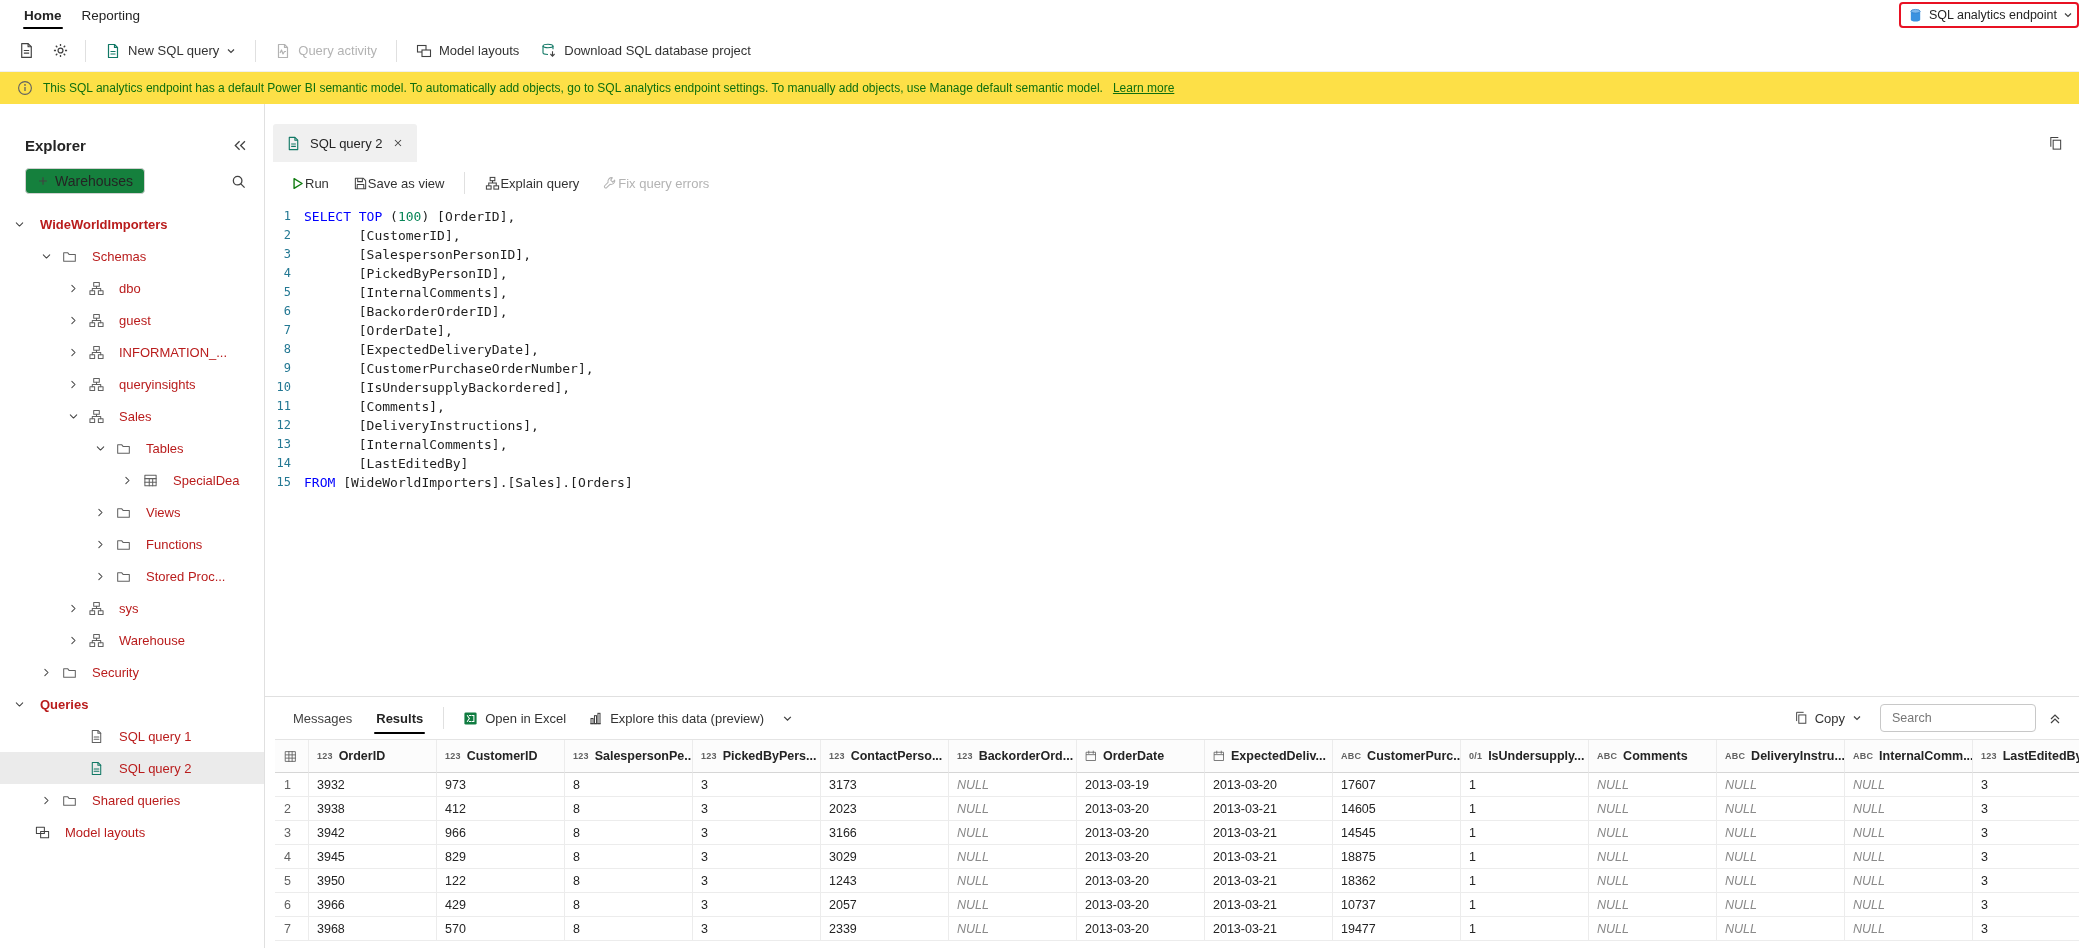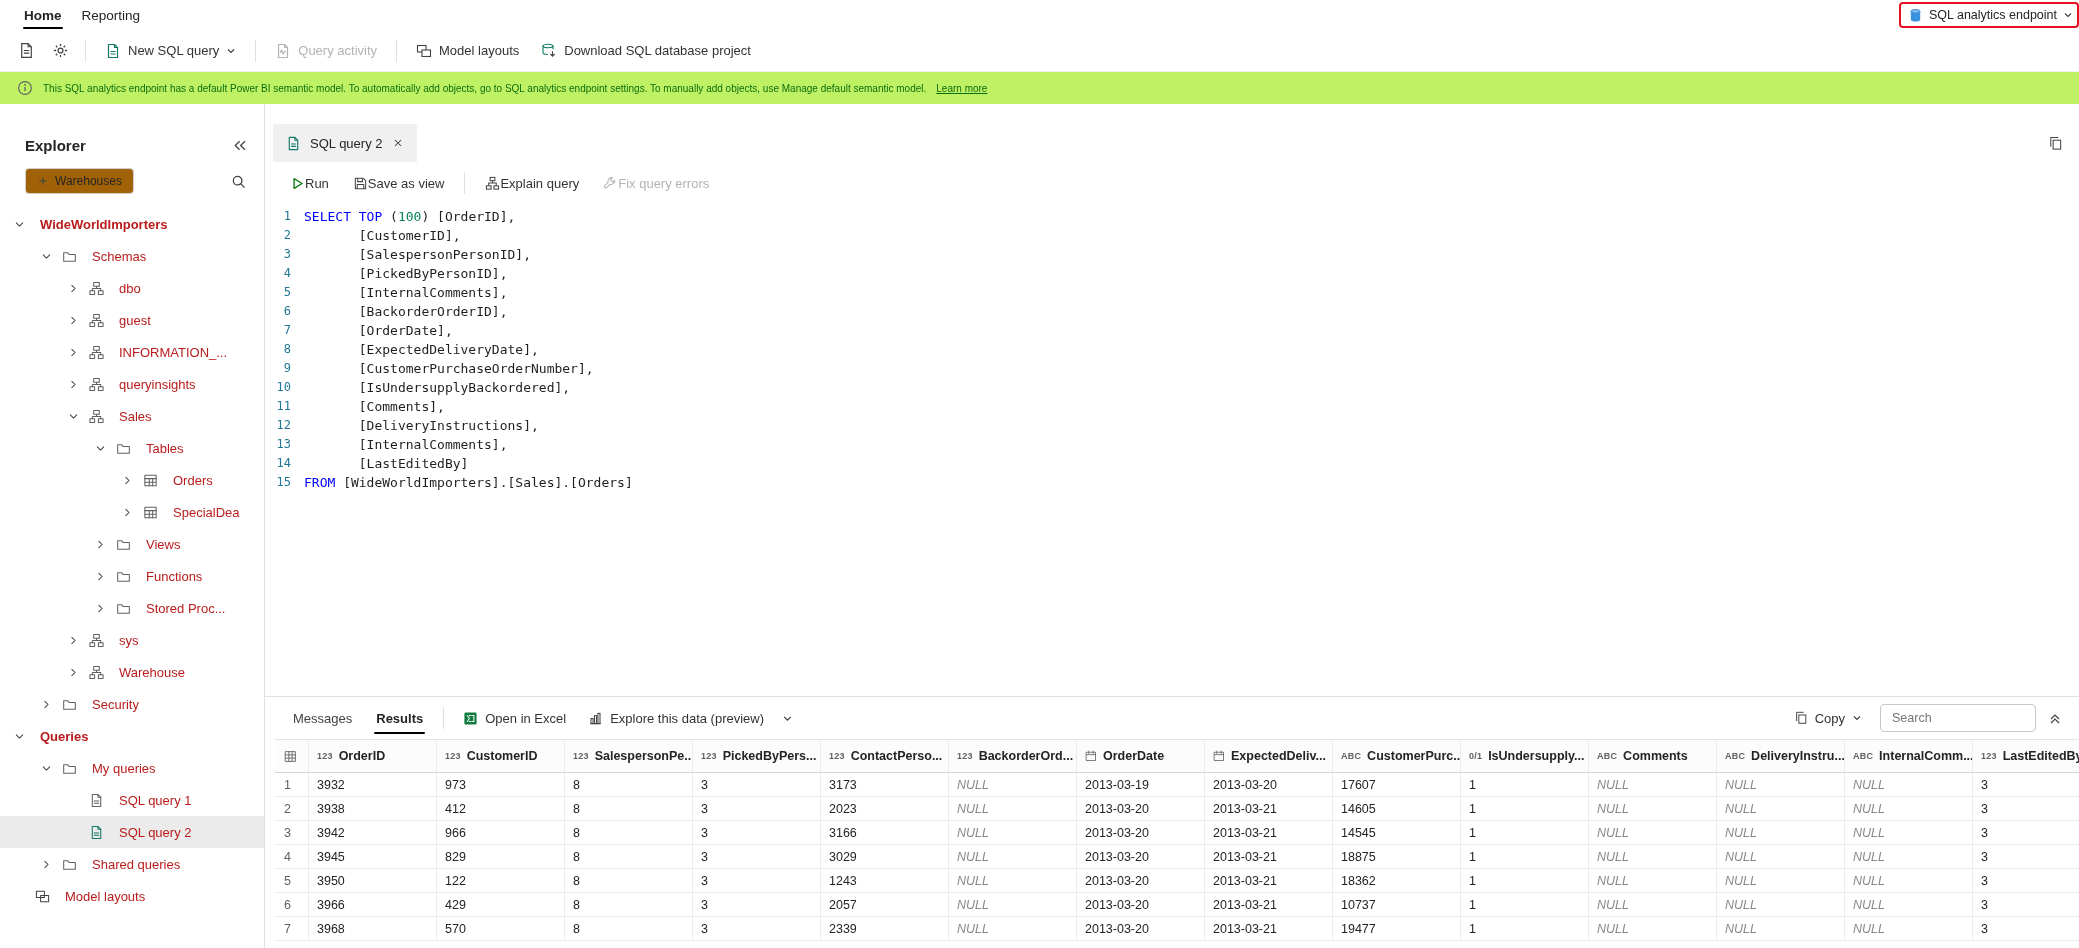--- a/index.html
+++ b/index.html
@@ -17,33 +17,33 @@
             border:2px solid #e81123;border-radius:4px;padding:0 4px 0 7px;font-size:12.5px;background:#fff;}
 
   
   .ribbon{height:42px;flex:0 0 42px;display:flex;align-items:center;padding:0 10px;gap:2px;border-bottom:1px solid #f0f0f0;}
   .rb-icon{width:32px;height:30px;display:flex;align-items:center;justify-content:center;border-radius:4px;}
   .rb-btn{display:flex;align-items:center;gap:7px;padding:0 10px;height:30px;border-radius:4px;font-size:13px;color:#333;white-space:nowrap;}
   .rb-btn.disabled{color:#b3b3b3;cursor:default;}
   .vdiv{width:1px;height:22px;background:#e0e0e0;margin:0 7px;flex:0 0 1px;}
 
   
-  .banner{height:32px;flex:0 0 32px;background:#bef264;display:flex;align-items:center;gap:10px;padding:0 17px;
-          font-size:10px;color:#0e6e0e;white-space:nowrap;}
+  .banner{height:32px;flex:0 0 32px;background:#fde047;display:flex;align-items:center;gap:10px;padding:0 17px;
+          font-size:12px;color:#0e6e0e;white-space:nowrap;}
   .banner .lnk{color:#0e6e0e;text-decoration:underline;cursor:pointer;}
 
   
   .bodyrow{flex:1;display:flex;min-height:0;}
 
   
   .sidebar{width:265px;flex:0 0 265px;border-right:1px solid #e0e0e0;display:flex;flex-direction:column;padding-top:26px;}
   .sb-header{display:flex;justify-content:space-between;align-items:center;padding:0 18px 0 25px;height:30px;flex:0 0 30px;}
   .sb-title{font-size:15px;font-weight:700;}
   .wh-row{display:flex;align-items:center;justify-content:space-between;padding:8px 18px 8px 25px;flex:0 0 42px;}
-  .wh-btn{display:flex;align-items:center;gap:6px;border:1px solid #d1d1d1;border-radius:4px;height:26px;padding:0 11px;font-size:12px;background:#a16207;}
+  .wh-btn{display:flex;align-items:center;gap:6px;border:1px solid #d1d1d1;border-radius:4px;height:26px;padding:0 11px;font-size:14px;background:#15803d;}
   .tree{flex:1;overflow:hidden;padding-top:6px;}
   .tree-row{height:32px;display:flex;align-items:center;gap:6px;white-space:nowrap;overflow:hidden;cursor:pointer;}
   .tree-row.selected{background:#ebebeb;}
   .tree-row.bold .tl{font-weight:600;}
   .tw{width:15px;flex:0 0 15px;display:flex;justify-content:center;align-items:center;}
   .ti{flex:0 0 19px;display:flex;justify-content:center;align-items:center;}
   .tl{font-size:13px;color:#b91c1c;margin-left:7px;}
 
   
   .main{flex:1;display:flex;flex-direction:column;min-width:0;padding-top:20px;}
@@ -334,34 +334,20 @@
               <svg width="11" height="11" viewBox="0 0 12 12" fill="none" stroke="#424242" stroke-width="1.1" stroke-linejoin="round" stroke-linecap="round">
                 <path d="M4.2 2.5 7.7 6 4.2 9.5"></path>
               </svg>
             </span>
             <span class="ti">
               <svg width="15" height="15" viewBox="0 0 16 16" fill="none" stroke="#616161" stroke-width="1.1" stroke-linejoin="round" stroke-linecap="round">
                 <rect x="2" y="2.5" width="12" height="11"></rect>
                 <path d="M2 6h12M2 9.75h12M6.67 6v7.5M10.33 6v7.5"></path>
               </svg>
             </span>
-            <span class="tl">Orders</span>
-          </div>
-          <div class="tree-row" style="padding-left: 120px;">
-            <span class="tw">
-              <svg width="11" height="11" viewBox="0 0 12 12" fill="none" stroke="#424242" stroke-width="1.1" stroke-linejoin="round" stroke-linecap="round">
-                <path d="M4.2 2.5 7.7 6 4.2 9.5"></path>
-              </svg>
-            </span>
-            <span class="ti">
-              <svg width="15" height="15" viewBox="0 0 16 16" fill="none" stroke="#616161" stroke-width="1.1" stroke-linejoin="round" stroke-linecap="round">
-                <rect x="2" y="2.5" width="12" height="11"></rect>
-                <path d="M2 6h12M2 9.75h12M6.67 6v7.5M10.33 6v7.5"></path>
-              </svg>
-            </span>
             <span class="tl">SpecialDea</span>
           </div>
           <div class="tree-row" style="padding-left: 93px;">
             <span class="tw">
               <svg width="11" height="11" viewBox="0 0 12 12" fill="none" stroke="#424242" stroke-width="1.1" stroke-linejoin="round" stroke-linecap="round">
                 <path d="M4.2 2.5 7.7 6 4.2 9.5"></path>
               </svg>
             </span>
             <span class="ti">
               <svg width="15" height="15" viewBox="0 0 16 16" fill="none" stroke="#616161" stroke-width="1.1" stroke-linejoin="round" stroke-linecap="round">
@@ -441,33 +427,20 @@
             </span>
             <span class="tl">Security</span>
           </div>
           <div class="tree-row bold" style="padding-left: 12px;">
             <span class="tw">
               <svg width="11" height="11" viewBox="0 0 12 12" fill="none" stroke="#424242" stroke-width="1.1" stroke-linejoin="round" stroke-linecap="round">
                 <path d="M2.5 4.2 6 7.7 9.5 4.2"></path>
               </svg>
             </span>
             <span class="tl">Queries</span>
-          </div>
-          <div class="tree-row" style="padding-left: 39px;">
-            <span class="tw">
-              <svg width="11" height="11" viewBox="0 0 12 12" fill="none" stroke="#424242" stroke-width="1.1" stroke-linejoin="round" stroke-linecap="round">
-                <path d="M2.5 4.2 6 7.7 9.5 4.2"></path>
-              </svg>
-            </span>
-            <span class="ti">
-              <svg width="15" height="15" viewBox="0 0 16 16" fill="none" stroke="#616161" stroke-width="1.1" stroke-linejoin="round" stroke-linecap="round">
-                <path d="M1.8 13V3.9h4.2l1.5 1.9h6.7V13z"></path>
-              </svg>
-            </span>
-            <span class="tl">My queries</span>
           </div>
           <div class="tree-row" style="padding-left: 66px;">
             <span class="tw"></span>
             <span class="ti">
               <svg width="15" height="15" viewBox="0 0 16 16" fill="none" stroke="#616161" stroke-width="1.1" stroke-linejoin="round" stroke-linecap="round">
                 <path d="M3.5 1.5h6l3 3v10h-9z"></path>
                 <path d="M9.5 1.5v3h3"></path>
                 <path d="M5.5 8.5h5M5.5 11h5"></path>
               </svg>
             </span>

